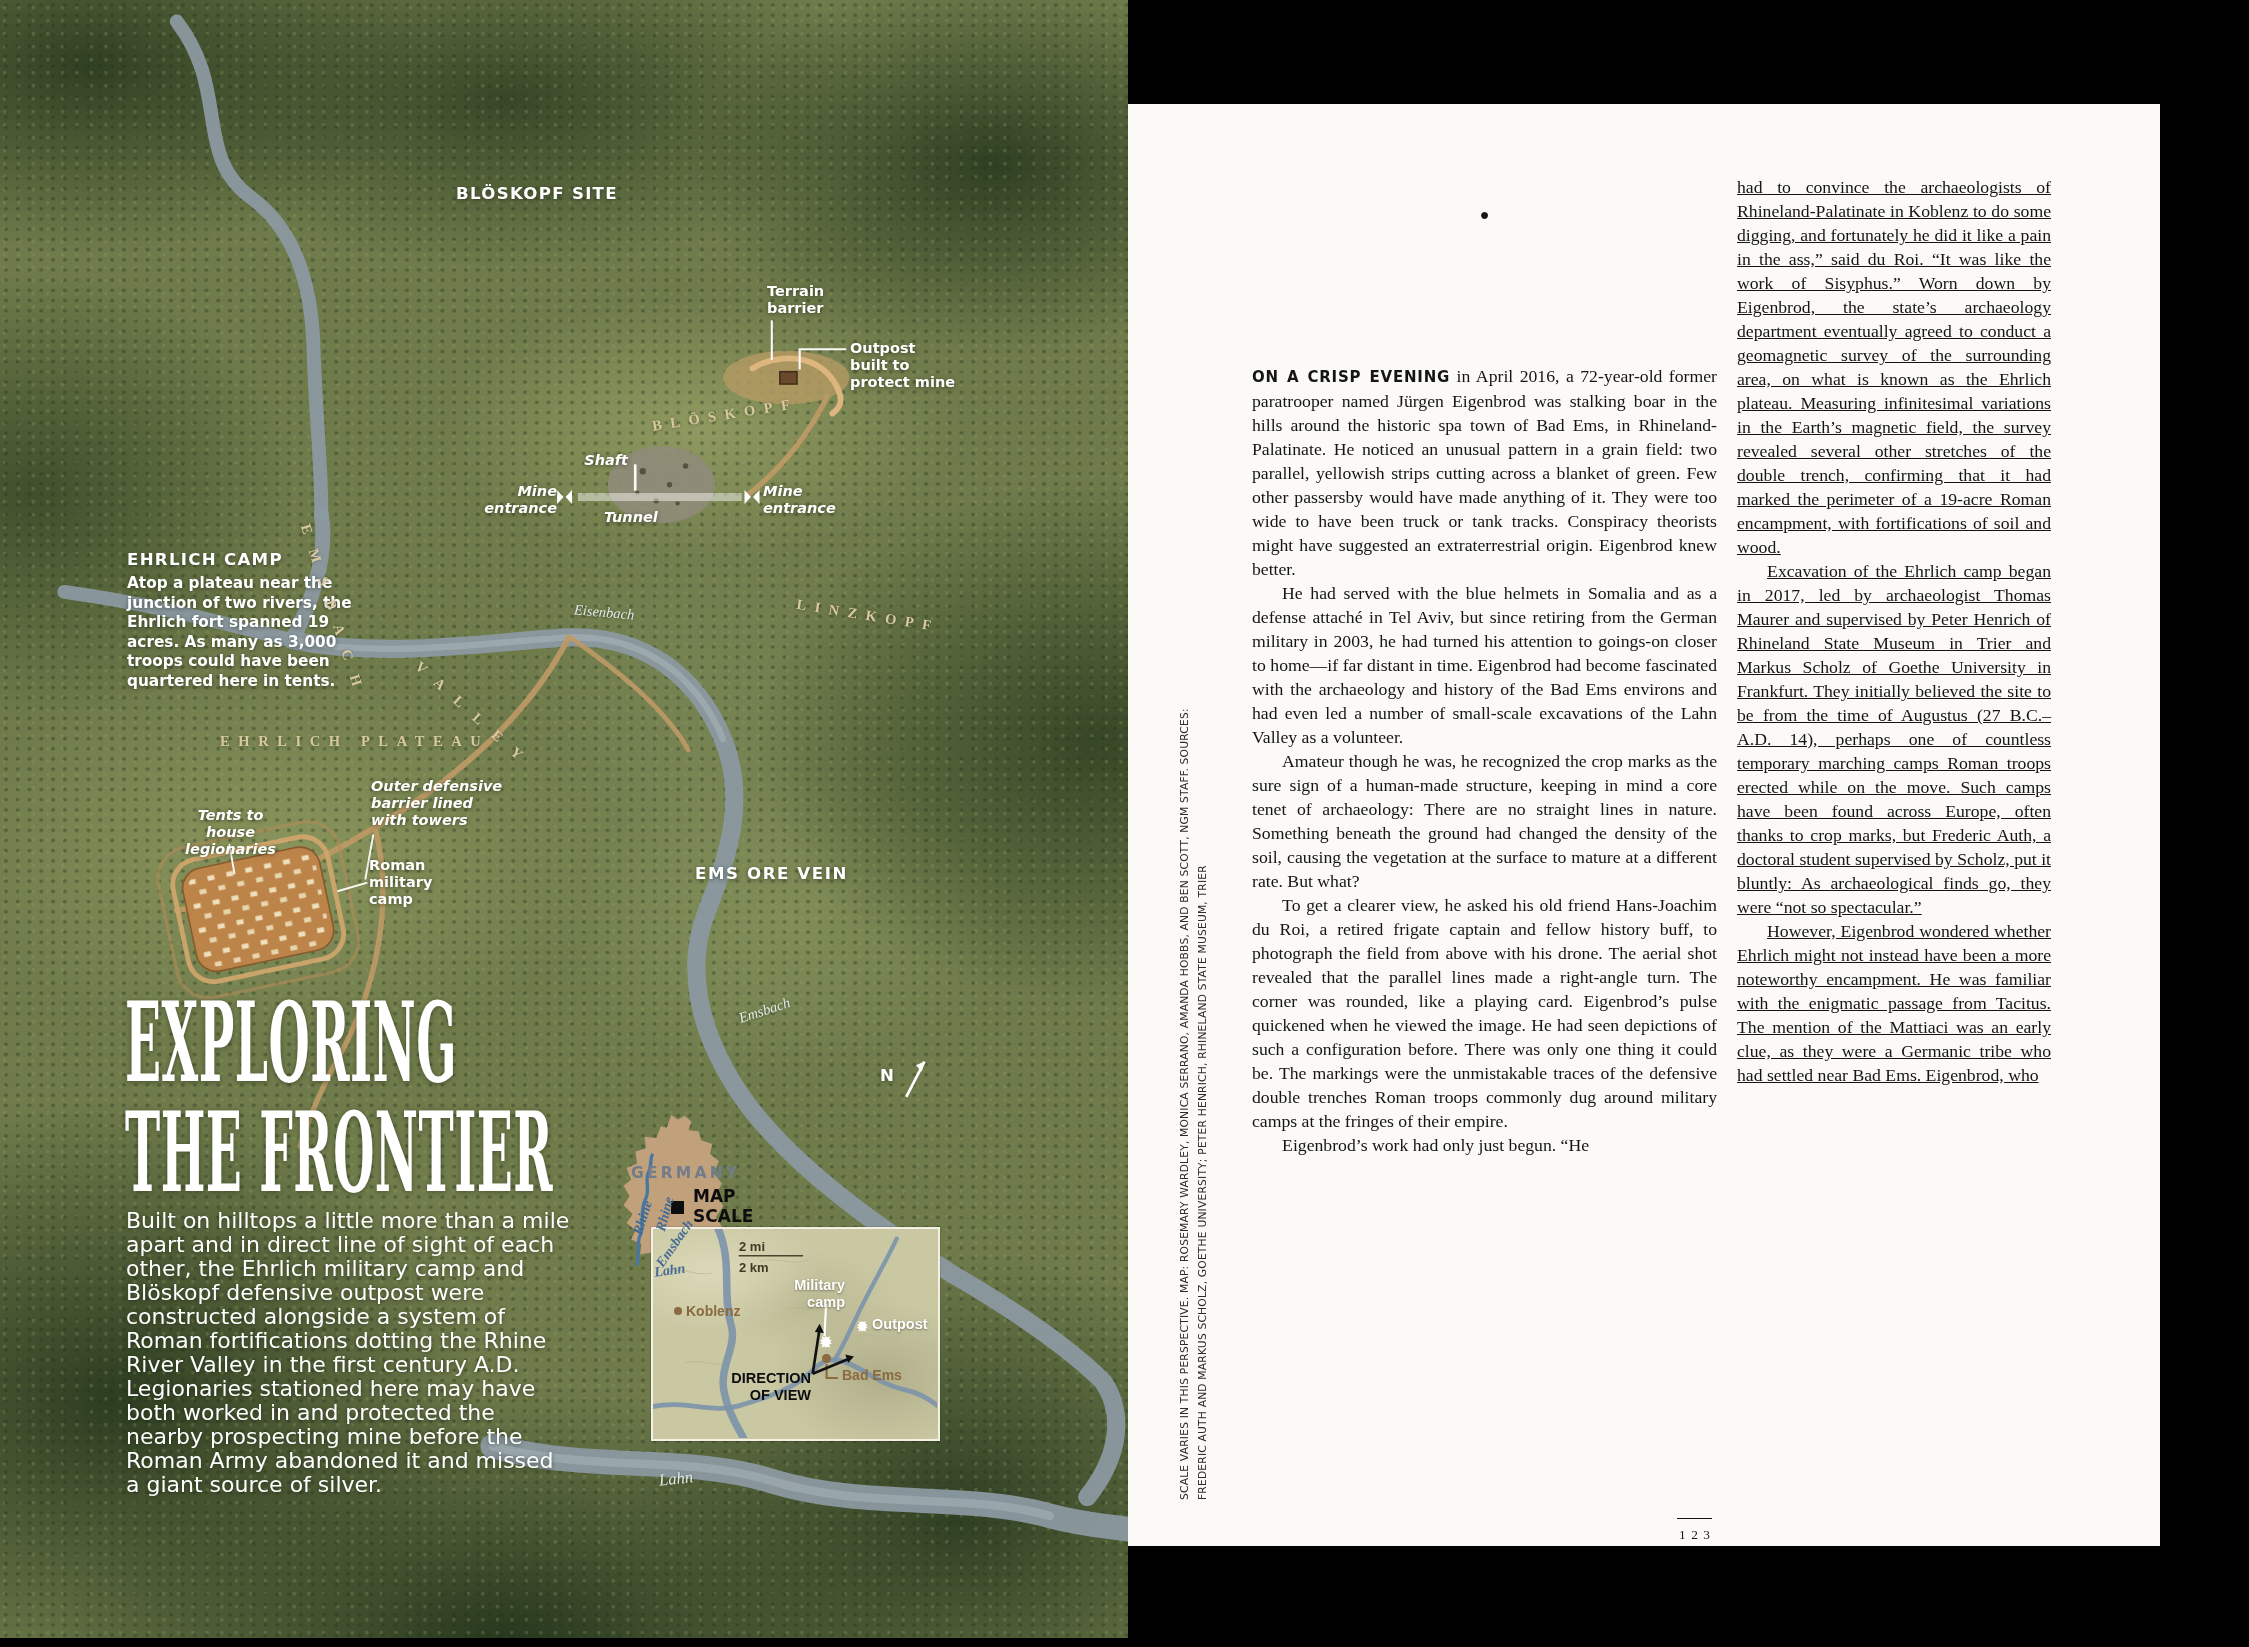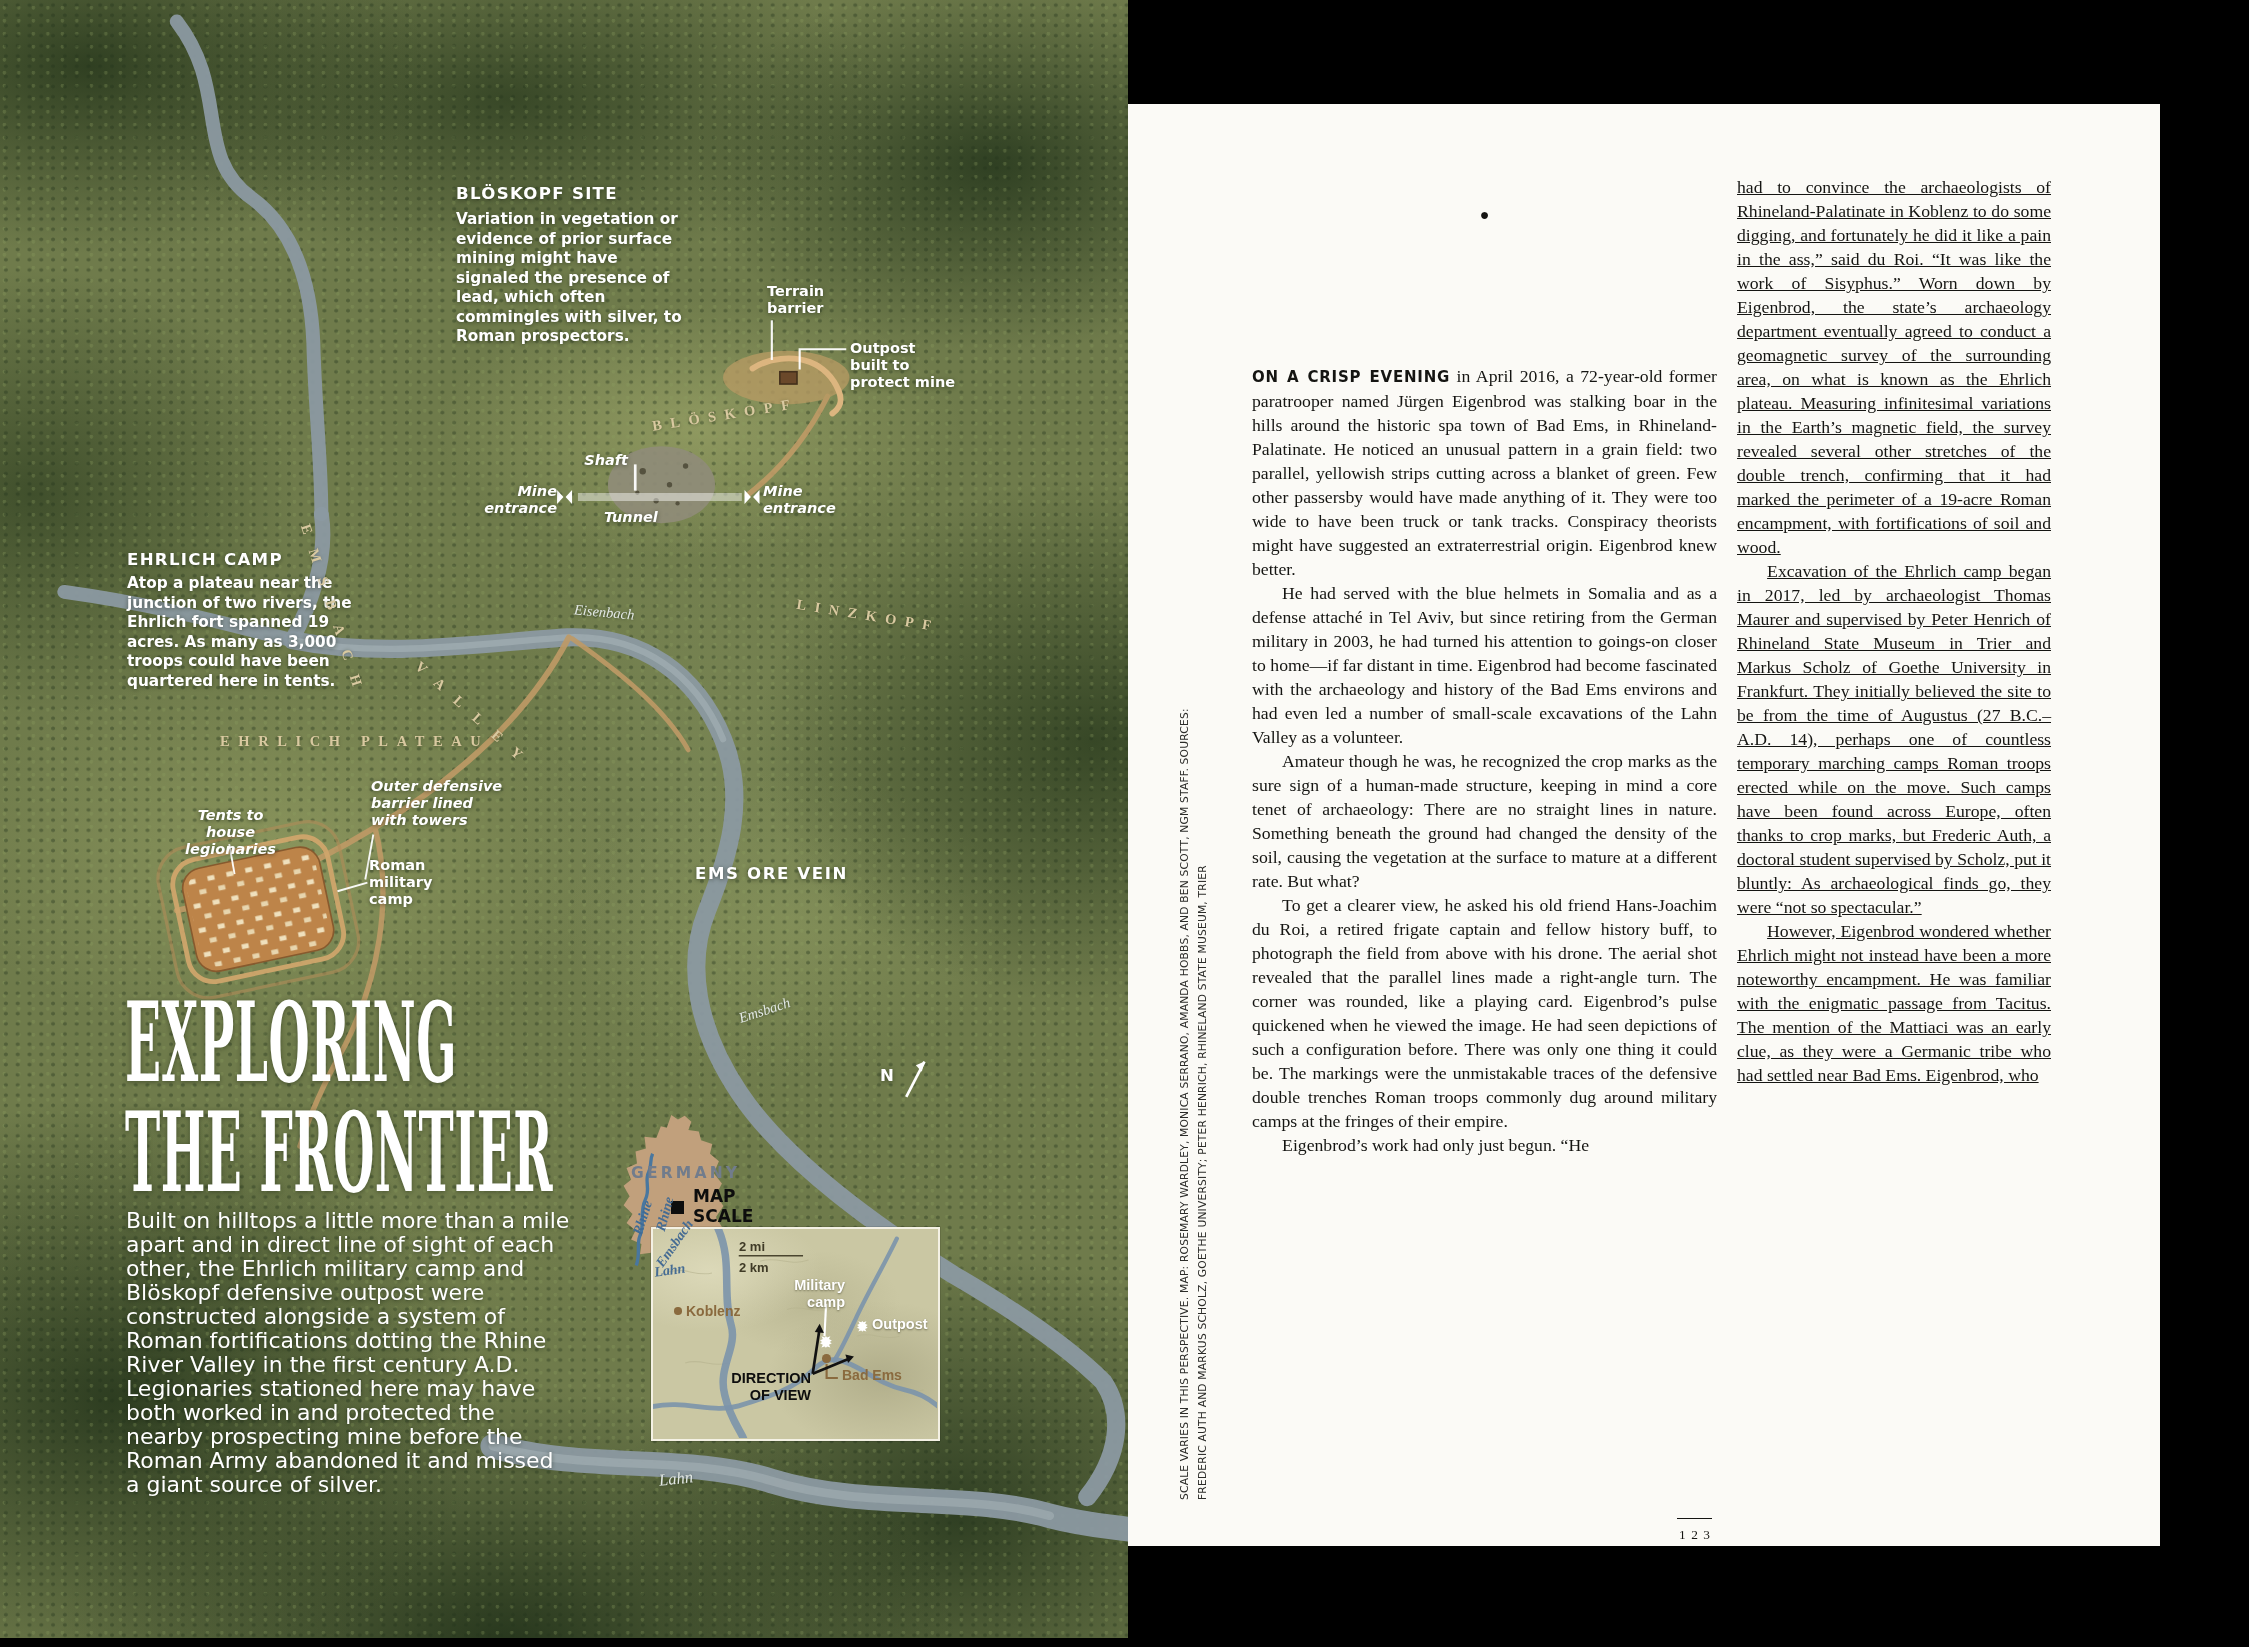--- a/index.html
+++ b/index.html
@@ -150,21 +150,20 @@
         <polygon points="1418,915 1418,941 1406,928" fill="#fff"></polygon>
       </g>
 
       <g>
         <line x1="1692" y1="2048" x2="1726" y2="1982" stroke="#fff" stroke-width="5"></line>
         <polygon points="1726,1982 1710,1989 1721,2001" fill="#fff"></polygon>
       </g>
     </svg>
 
     <div class="lbl hdr" style="left:456px;top:184px;">BLÖSKOPF SITE</div>
-    <div class="lbl ann" style="left:456px;top:210px;width:234px;">Variation in vegetation or evidence of prior surface mining might have signaled the presence of lead, which often commingles with silver, to Roman prospectors.</div>
 
     <div class="lbl smlbl ml" style="left:767px;top:283px;">Terrain
 barrier</div>
     <div class="lbl smlbl ml" style="left:850px;top:340px;">Outpost
 built to
 protect mine</div>
 
     <div class="ridge" style="left:651px;top:418px;transform:rotate(-9deg);transform-origin:left top;">BLÖSKOPF</div>
 
     <div class="lbl lbl-i smlbl" style="left:557px;top:452px;width:71px;text-align:right;">Shaft</div>

